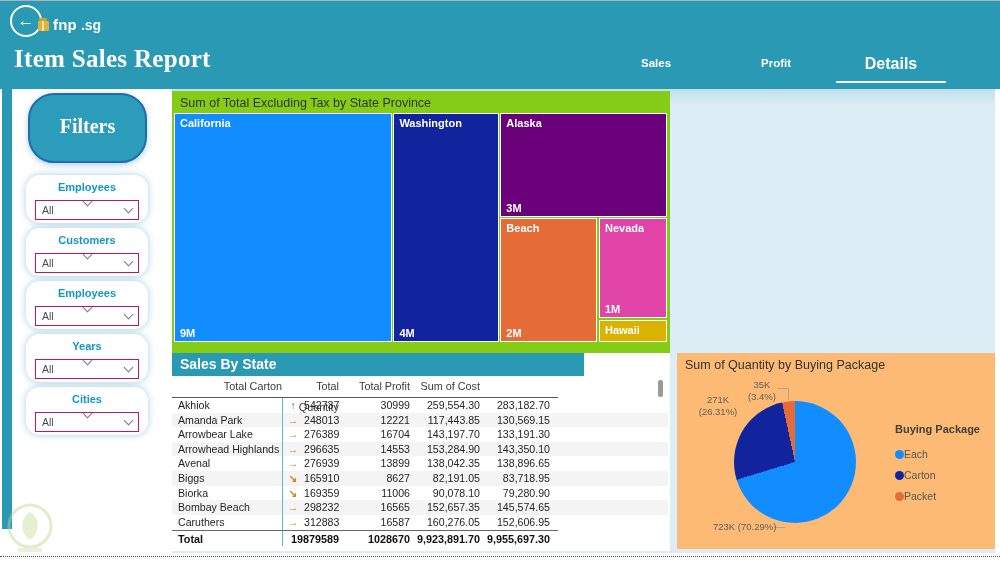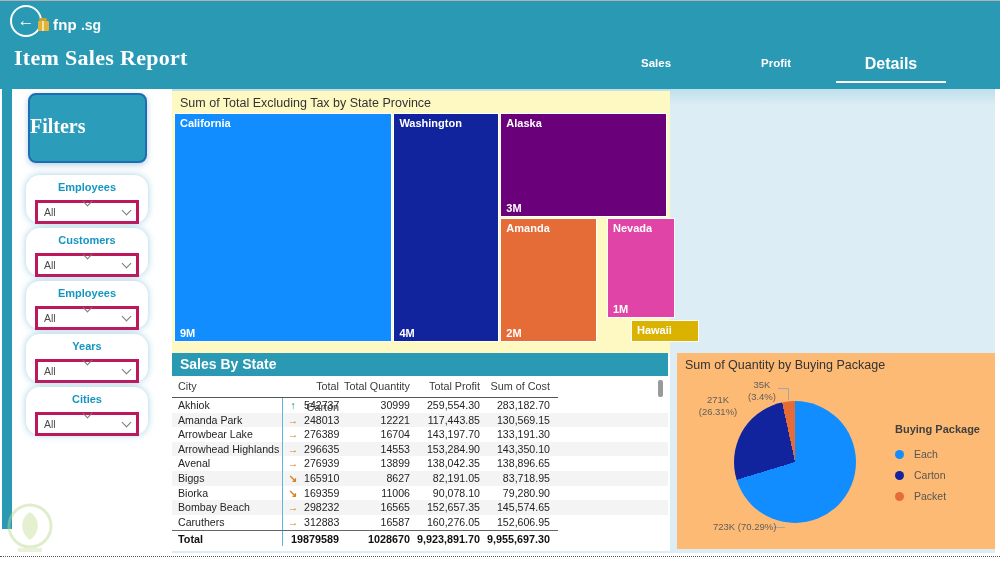--- a/index.html
+++ b/index.html
@@ -10,56 +10,56 @@
   .hdr{position:absolute;left:0;top:0;width:1000px;height:88px;background:#2A99B4;}
   .back{position:absolute;left:10px;top:4px;width:28px;height:28px;border:2.5px solid #fff;
         border-radius:50%;color:#fff;font-size:17px;line-height:27px;text-align:center;cursor:pointer;}
   .logo{position:absolute;left:38px;top:15px;display:flex;align-items:center;gap:4px;color:#fff;}
   .gift{width:11px;height:10px;background:#E2B23B;border-radius:1px;position:relative;margin-top:2px;}
   .gift:before{content:"";position:absolute;left:4px;top:0;width:2px;height:10px;background:#f7e2a6;}
   .gift:after{content:"";position:absolute;left:1px;top:-3px;width:8px;height:3px;border-radius:2px;background:#caa22f;}
   .logo-txt{font-weight:bold;font-size:15px;letter-spacing:.2px;}
   .logo-sfx{font-size:14px;font-weight:bold;opacity:.95;}
   .ptitle{position:absolute;left:14px;top:44px;color:#fff;font-family:"Liberation Serif",serif;
-          font-weight:bold;font-size:22px;letter-spacing:.3px;}
+          font-weight:bold;font-size:25px;letter-spacing:.3px;}
   .tabs{position:absolute;top:40px;right:54px;height:42px;display:flex;align-items:flex-end;}
   .tab{width:120px;text-align:center;color:#fff;font-weight:bold;font-size:11.5px;margin-bottom:14px;cursor:pointer;}
   .tab.active{width:110px;font-size:16px;margin-bottom:0;padding-bottom:8px;border-bottom:2px solid #fff;}
 
   
   .content-bg{position:absolute;left:172px;top:88px;width:823px;height:464px;
               background:linear-gradient(180deg,#bedfec 0px,#dcedf5 16px);}
   .leftbar{position:absolute;left:2px;top:88px;width:10px;height:440px;background:#2A99B4;}
   .sidebar{position:absolute;left:12px;top:88px;width:160px;height:473px;background:#fff;}
 
   .fbtn{position:absolute;left:28px;top:92px;width:115px;height:66px;background:#2B9CB9;
-        border:2px solid #1D6DB5;border-radius:8px;color:#fff;text-align:left;line-height:62px;
+        border:2px solid #1D6DB5;border-radius:26px;color:#fff;text-align:center;line-height:62px;
         font-family:"Liberation Serif",serif;font-weight:bold;font-size:20px;cursor:pointer;
         box-shadow:0 2px 6px rgba(40,120,170,.35);}
   .fcards{position:absolute;left:26px;top:174px;width:122px;}
   .fcard{width:122px;height:48px;background:#fff;border-radius:14px;margin-bottom:5px;
          box-shadow:0 0 7px rgba(90,170,205,.55);box-sizing:border-box;padding:6px 9px 0 9px;}
   .frow{display:flex;justify-content:space-between;align-items:center;height:16px;flex-direction:column;}
   .flabel{color:#1496C3;font-weight:bold;font-size:11px;}
   .chevron{display:inline-block;width:6px;height:6px;border-right:1.4px solid #7a7a7a;
            border-bottom:1.4px solid #7a7a7a;transform:rotate(45deg);margin-bottom:2px;}
-  .fselect{margin-top:3px;height:18px;border:3px solid #be185d;display:flex;align-items:center;
+  .fselect{margin-top:3px;height:18px;border:1px solid #be185d;display:flex;align-items:center;
            justify-content:space-between;padding:0 6px;font-size:10.5px;color:#4a4a4a;cursor:pointer;background:#fff;}
 
   
-  .tm-panel{position:absolute;left:172px;top:90px;width:498px;height:283px;background:#fef9c3;}
+  .tm-panel{position:absolute;left:172px;top:90px;width:498px;height:283px;background:#84cc16;}
   .panel-title{position:absolute;left:8px;top:5px;font-size:12.5px;color:#333;white-space:nowrap;}
   .tm-canvas{position:absolute;left:2px;top:22px;width:493px;height:229px;}
   .tile{position:absolute;box-sizing:border-box;border:1px solid #fff;cursor:pointer;}
   .tname{position:absolute;left:5px;top:3px;color:#fff;font-weight:bold;font-size:11px;white-space:nowrap;overflow:hidden;max-width:92%;}
   .tval{position:absolute;left:5px;bottom:2px;color:#fff;font-weight:bold;font-size:11px;}
 
   
   .tbl-panel{position:absolute;left:172px;top:352px;width:498px;height:198px;background:#fff;}
-  .tbl-bar{position:absolute;left:0;top:0;width:496px;height:23px;background:#2A99B4;color:#fff;
+  .tbl-bar{position:absolute;left:0;top:0;width:412px;height:23px;background:#2A99B4;color:#fff;
            font-weight:bold;font-size:14px;line-height:23px;padding-left:8px;box-sizing:border-box;}
   .thead{position:absolute;left:0;top:23px;display:grid;grid-template-columns:110px 57px 71px 70px 70px;
          height:21px;line-height:21px;font-size:10.8px;color:#3b3b3b;}
   .thead .h{text-align:right;cursor:pointer;}
   .thead .city{text-align:left;padding-left:6px;}
   .head-line{position:absolute;left:0;top:44px;width:386px;height:1px;background:#555;}
   .tbody{position:absolute;left:0;top:45px;width:496px;}
   .trow{display:grid;grid-template-columns:110px 22px 35px 71px 70px 70px;height:14.6px;
         line-height:14.6px;font-size:10.6px;color:#252423;cursor:pointer;}
   .trow:nth-child(even){background:#f4f4f4;}
@@ -74,21 +74,21 @@
   
   .pie-panel{position:absolute;left:677px;top:352px;width:318px;height:196px;background:#fdba74;}
   .pie{position:absolute;left:57px;top:48px;width:122px;height:122px;border-radius:50%;cursor:pointer;}
   .callout{position:absolute;font-size:9.5px;color:#605E5C;line-height:12px;}
   .co0{left:36px;top:168px;width:110px;text-align:left;}
   .co1{left:10px;top:41px;width:62px;text-align:center;}
   .co2{left:54px;top:26px;width:62px;text-align:center;}
   .conn{position:absolute;background:#a6a6a6;}
   .ltitle{position:absolute;left:218px;top:70px;font-size:11px;font-weight:bold;color:#404040;}
   .litems{position:absolute;left:218px;top:86px;}
-  .litem{display:flex;align-items:center;gap:10px;margin-top:9px;cursor:pointer;text-align:center;}
+  .litem{display:flex;align-items:center;gap:0;margin-top:9px;cursor:pointer;text-align:center;}
   .ldot{width:9px;height:9px;border-radius:50%;flex:0 0 9px;}
   .llabel{font-size:10.5px;color:#555;}
 
   
   .wm{position:absolute;left:6px;top:501px;opacity:.45;}
   .dotline{position:absolute;left:0;top:555px;width:1000px;border-top:1.5px dotted #555;}
 </style>
 </head>
 <body>
 
@@ -176,37 +176,36 @@
         </div>
         <div class="tile" style="left: 44.5%; top: 0%; width: 21.4%; height: 100%; background: rgb(18, 35, 158);">
           <span class="tname">Washington</span>
           <span class="tval">4M</span>
         </div>
         <div class="tile" style="left: 66.2%; top: 0%; width: 33.8%; height: 45.2%; background: rgb(107, 0, 123);">
           <span class="tname">Alaska</span>
           <span class="tval">3M</span>
         </div>
         <div class="tile" style="left: 66.2%; top: 45.9%; width: 19.7%; height: 54.1%; background: rgb(230, 108, 55);">
-          <span class="tname">Amanda</span>
+          <span class="tname">Beach</span>
           <span class="tval">2M</span>
         </div>
-        <div class="tile" style="left: 86.2%; top: 45.9%; width: 13.8%; height: 43.6%; background: rgb(224, 68, 167); margin-left: 8px;">
+        <div class="tile" style="left: 86.2%; top: 45.9%; width: 13.8%; height: 43.6%; background: rgb(224, 68, 167);">
           <span class="tname">Nevada</span>
           <span class="tval">1M</span>
         </div>
-        <div class="tile" style="left: 86.2%; top: 90.2%; width: 13.8%; height: 9.8%; background: rgb(217, 179, 0); margin-left: 32px;">
+        <div class="tile" style="left: 86.2%; top: 90.2%; width: 13.8%; height: 9.8%; background: rgb(217, 179, 0);">
           <span class="tname">Hawaii</span>
         </div>
       </div>
   </div>
 
   <div class="tbl-panel">
     <div class="tbl-bar">Sales By State</div>
     <div class="thead">
-        <span class="h city">City</span>
         <span class="h num">Total Carton</span>
         <span class="h num">Total Quantity</span>
         <span class="h num">Total Profit</span>
         <span class="h num">Sum of Cost</span>
       </div>
     <div class="head-line"></div>
     <div class="tbody">
         <div class="trow">
           <span class="c-city">Akhiok</span>
           <span class="ticon" style="color: rgb(17, 154, 73);">↑</span>

